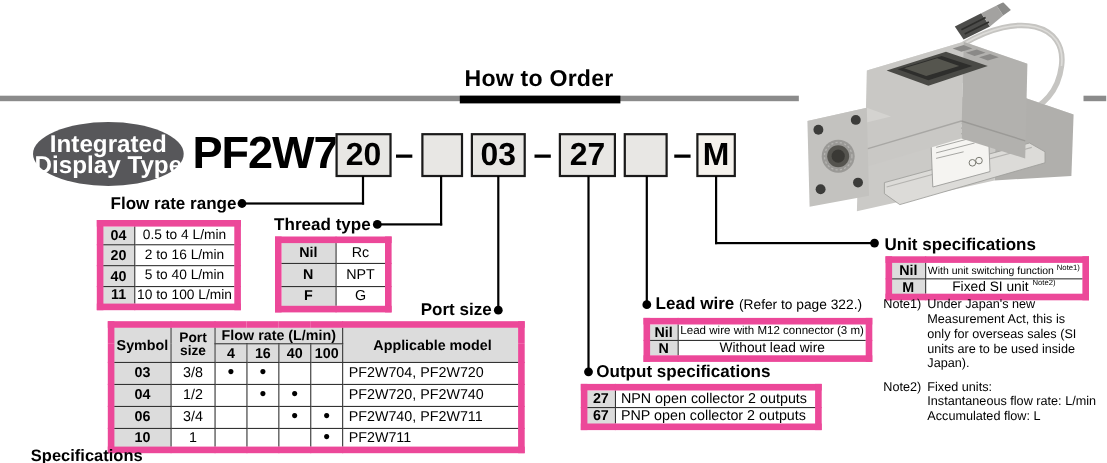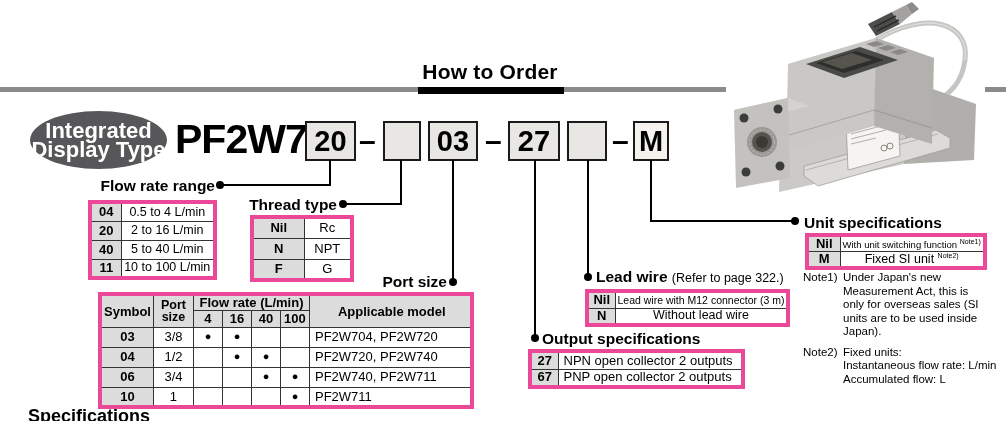--- a/index.html
+++ b/index.html
@@ -38,21 +38,21 @@
   .dot { position:absolute; width:8px; height:8px; border-radius:50%; background:#000; }
 
   
   .sec-label { position:absolute; font-size:15.5px; font-weight:bold; white-space:nowrap; }
   .sec-label .sub { font-weight:normal; font-size:12.5px; }
 
   
   table { border-collapse:collapse; table-layout:fixed; position:absolute; background:#fff; }
   td, th { border:1px solid #333; text-align:center; vertical-align:middle; padding:0 2px;
     font-size:13px; line-height:1.05; overflow:hidden; white-space:nowrap; }
-  .tbl { border:4px solid #ec4899; }
+  .tbl { border:6px solid #ec4899; }
   .key { background:#dcdcdc; font-weight:bold; }
   th { background:#dcdcdc; font-weight:bold; }
 
   .flow-table  { left:88px;  top:200px; }
   .flow-table td { height:19px; }
   .flow-table .c1 { width:31px; }
   .flow-table .c2 { width:94px; font-size:12.5px; }
 
   .thread-table { left:250px; top:215px; }
   .thread-table td { height:21px; }
@@ -88,21 +88,21 @@
   .unit-table .c2 { width:127px; font-size:9.5px; }
   .unit-table tr:last-child .c2 { font-size:12.5px; }
   .unit-table sup { font-size:7px; }
 
   
   .notes { position:absolute; left:803px; top:271px; width:205px; font-size:11.5px; line-height:13.5px; }
   .note { position:relative; padding-left:40px; margin-bottom:7px; }
   .note .head { position:absolute; left:0; top:0; }
 
   
-  .bottom-cut { position:absolute; left:28px; top:406px; font-size:18px; font-weight:bold; height:15px; overflow:hidden; }
+  .bottom-cut { position:absolute; left:28px; top:406px; font-size:15px; font-weight:bold; height:15px; overflow:hidden; }
 
   
   .product { position:absolute; left:726px; top:2px; width:282px; height:196px; z-index:1; }
 </style>
 </head>
 <body>
 
 <div class="page">
 
   <div class="gray-rule"></div>

